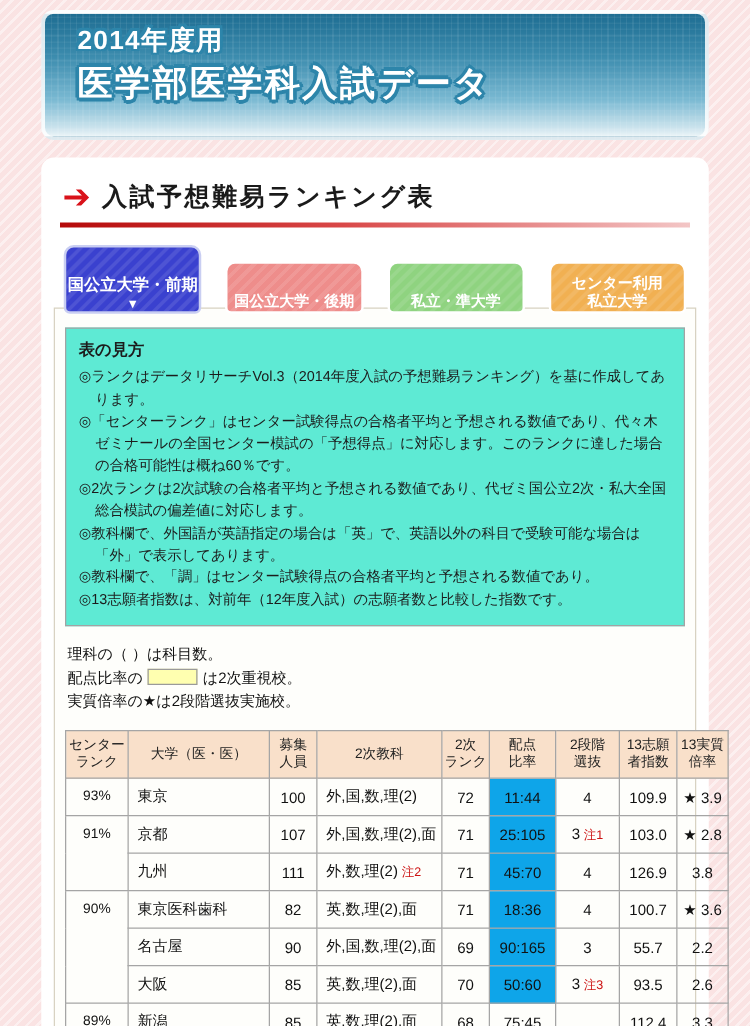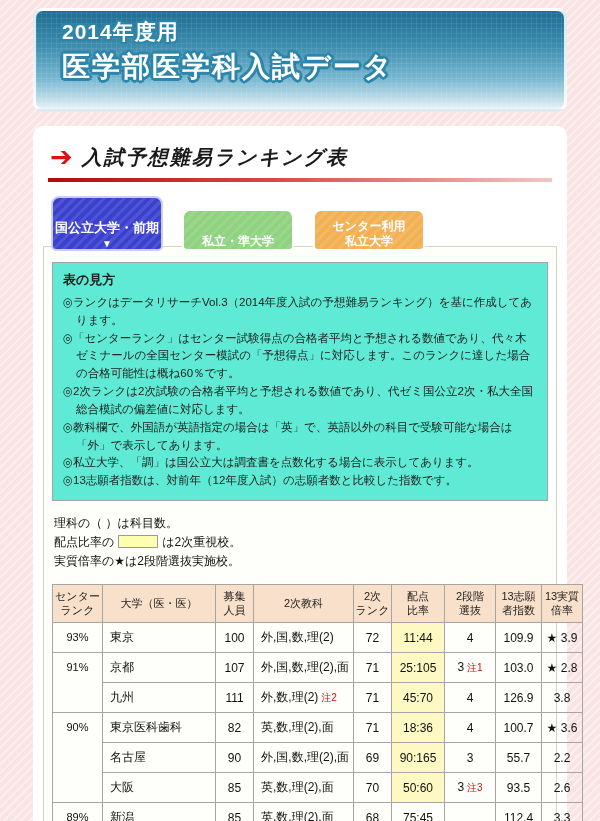--- a/index.html
+++ b/index.html
@@ -31,21 +31,21 @@
     text-shadow:-2px -2px 0 #2d85aa,2px -2px 0 #2d85aa,-2px 2px 0 #2d85aa,2px 2px 0 #2d85aa,
                  0 -3px 0 #2d85aa,0 3px 0 #2d85aa,-3px 0 0 #2d85aa,3px 0 0 #2d85aa;
   }
   
   .card {
     width:534px; margin:14px auto 0; background:#fff;
     border-radius:10px; padding:16px 9px 20px; min-height:700px;
   }
   .heading { display:flex; align-items:center; gap:9px; padding:2px 8px 0; }
   .heading .arrow { color:#d9121a; font-size:27px; font-weight:bold; line-height:1; }
-  .heading h1 { font-size:20px; font-weight:bold; color:#1a1a1a; letter-spacing:2px;font-style:italic; }
+  .heading h1 { font-size:20px; font-weight:bold; color:#1a1a1a; letter-spacing:2px; }
   .rule {
     height:4px; margin:7px 6px 0;
     background:linear-gradient(90deg,#b50a0a 0%,#d94848 45%,#f3c6c6 100%);
   }
   
   .tabs {
     display:flex; align-items:flex-end; gap:19px;
     padding:0 9px; margin-top:14px; position:relative; z-index:2; margin-bottom:-5px;
   }
   .tab {
@@ -76,21 +76,21 @@
   }
   
   table { width:100%; border-collapse:collapse; table-layout:fixed; font-size:12px; }
   th,td { border:1px solid #a5a5a5; }
   th {
     background:#f9e0ca; font-weight:normal; font-size:11px; color:#222;
     padding:4px 1px; line-height:1.35; text-align:center; white-space:pre-line;
   }
   td { padding:6px 3px; text-align:center; height:28px; color:#111; }
   td.univ, td.subj { text-align:left; padding-left:7px; }
-  td.hl { background:#fef9c3;margin-left:16px; }
+  td.hl { background:#0ea5e9;margin-left:16px; }
   td.rank-cell { vertical-align:top; padding-top:8px; font-size:11px; }
   .note-red { color:#cc1111; font-size:10px; font-weight:normal; margin-left:3px; }
   col.c-rank{width:50px} col.c-univ{width:113px} col.c-cap{width:38px}
   col.c-subj{width:100px} col.c-r2{width:38px} col.c-ratio{width:53px}
   col.c-stage{width:51px} col.c-idx{width:46px} col.c-rate{width:41px}
 </style>
 </head>
 <body>
 
 <div class="banner">
@@ -104,39 +104,42 @@
     <span class="arrow">➔</span>
     <h1>入試予想難易ランキング表</h1>
   </div>
   <div class="rule"></div>
 
   <div class="tabs">
     <div class="tab active" style="background-color: rgb(58, 65, 207);">
       <span>国公立大学・前期</span>
       <span class="caret">▼</span>
     </div>
+    <div class="tab" style="background-color: rgb(238, 141, 139);">
+      <span>国公立大学・後期</span>
+    </div>
     <div class="tab" style="background-color: rgb(143, 211, 128);">
       <span>私立・準大学</span>
     </div>
     <div class="tab" style="background-color: rgb(241, 176, 82);">
       <span>センター利用</span>
       <span>私立大学</span>
     </div>
   </div>
 
   <div class="panel">
 
     <div class="legend-box">
       <div class="legend-title">表の見方</div>
       <ul id="legend-list">
           <li>◎ランクはデータリサーチVol.3（2014年度入試の予想難易ランキング）を基に作成してあります。</li>
           <li>◎「センターランク」はセンター試験得点の合格者平均と予想される数値であり、代々木ゼミナールの全国センター模試の「予想得点」に対応します。このランクに達した場合の合格可能性は概ね60％です。</li>
           <li>◎2次ランクは2次試験の合格者平均と予想される数値であり、代ゼミ国公立2次・私大全国総合模試の偏差値に対応します。</li>
           <li>◎教科欄で、外国語が英語指定の場合は「英」で、英語以外の科目で受験可能な場合は「外」で表示してあります。</li>
-          <li>◎私立大学、「調」は国公立大は調査書を点数化する場合に表示してあります。</li>
+          <li>◎教科欄で、「調」はセンター試験得点の合格者平均と予想される数値であり。</li>
           <li>◎13志願者指数は、対前年（12年度入試）の志願者数と比較した指数です。</li>
         </ul>
     </div>
 
     <div class="notes">
       <div>理科の（ ）は科目数。</div>
       <div><span>配点比率の</span><span class="swatch"></span><span>は2次重視校。</span></div>
       <div>実質倍率の★は2段階選抜実施校。</div>
     </div>
 

